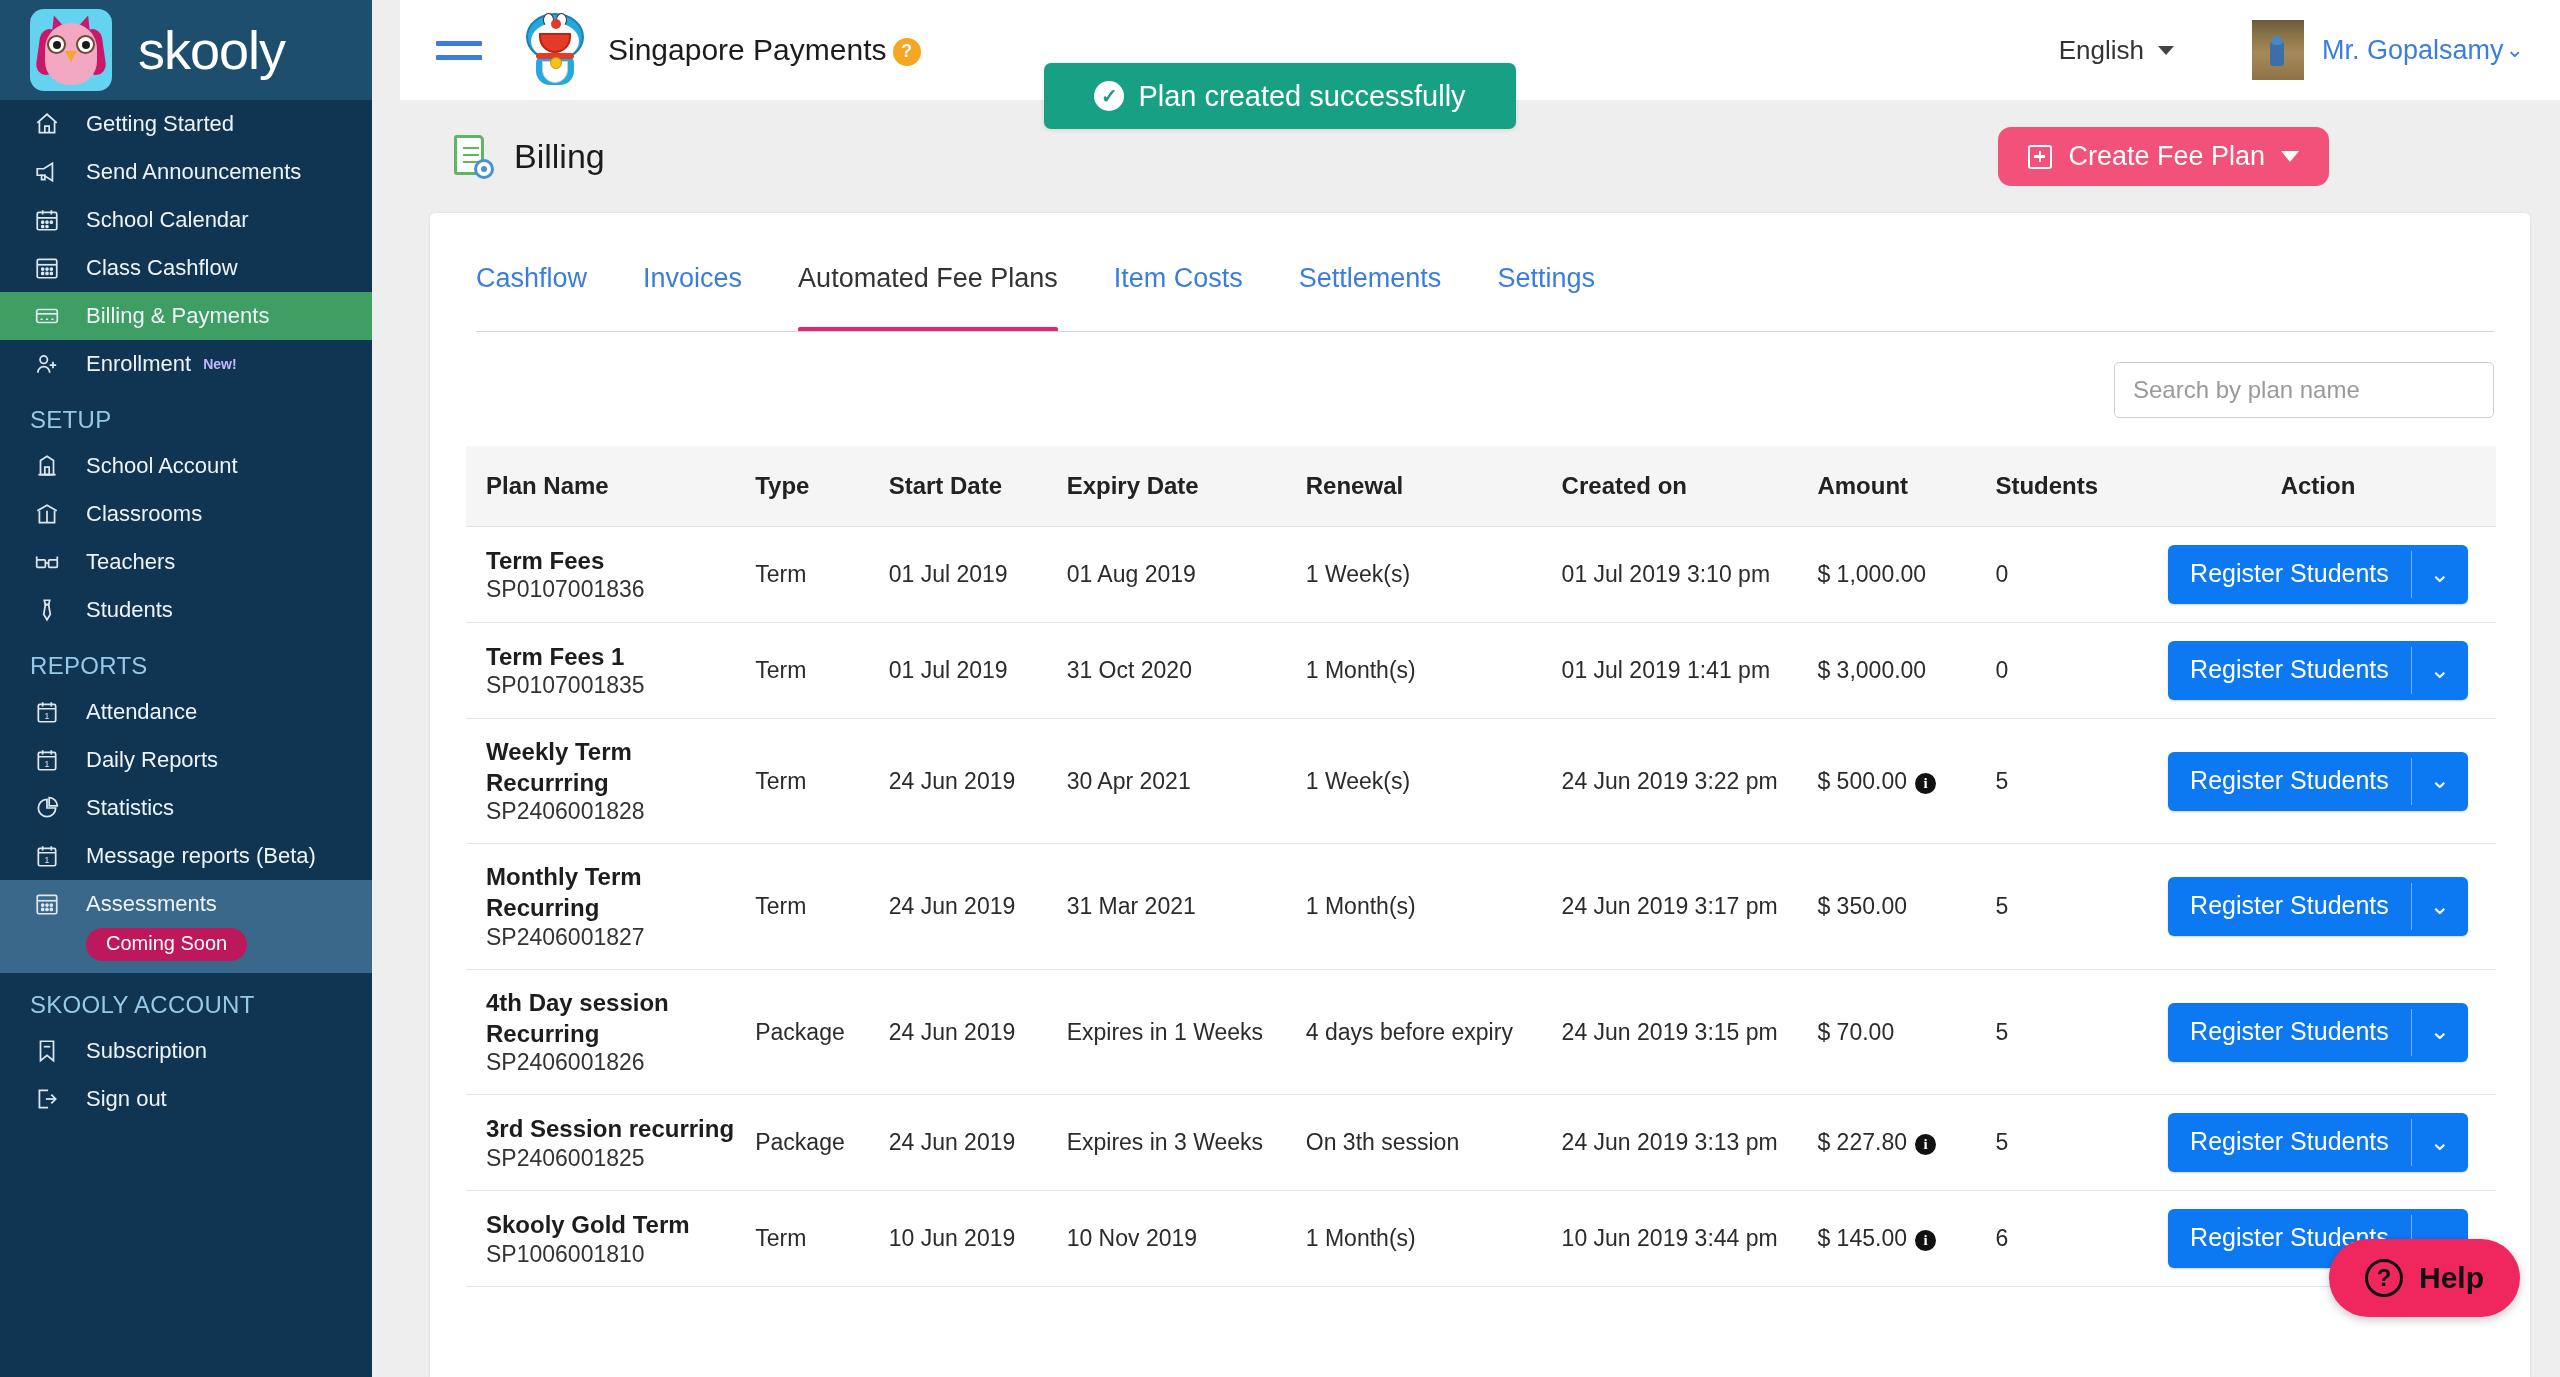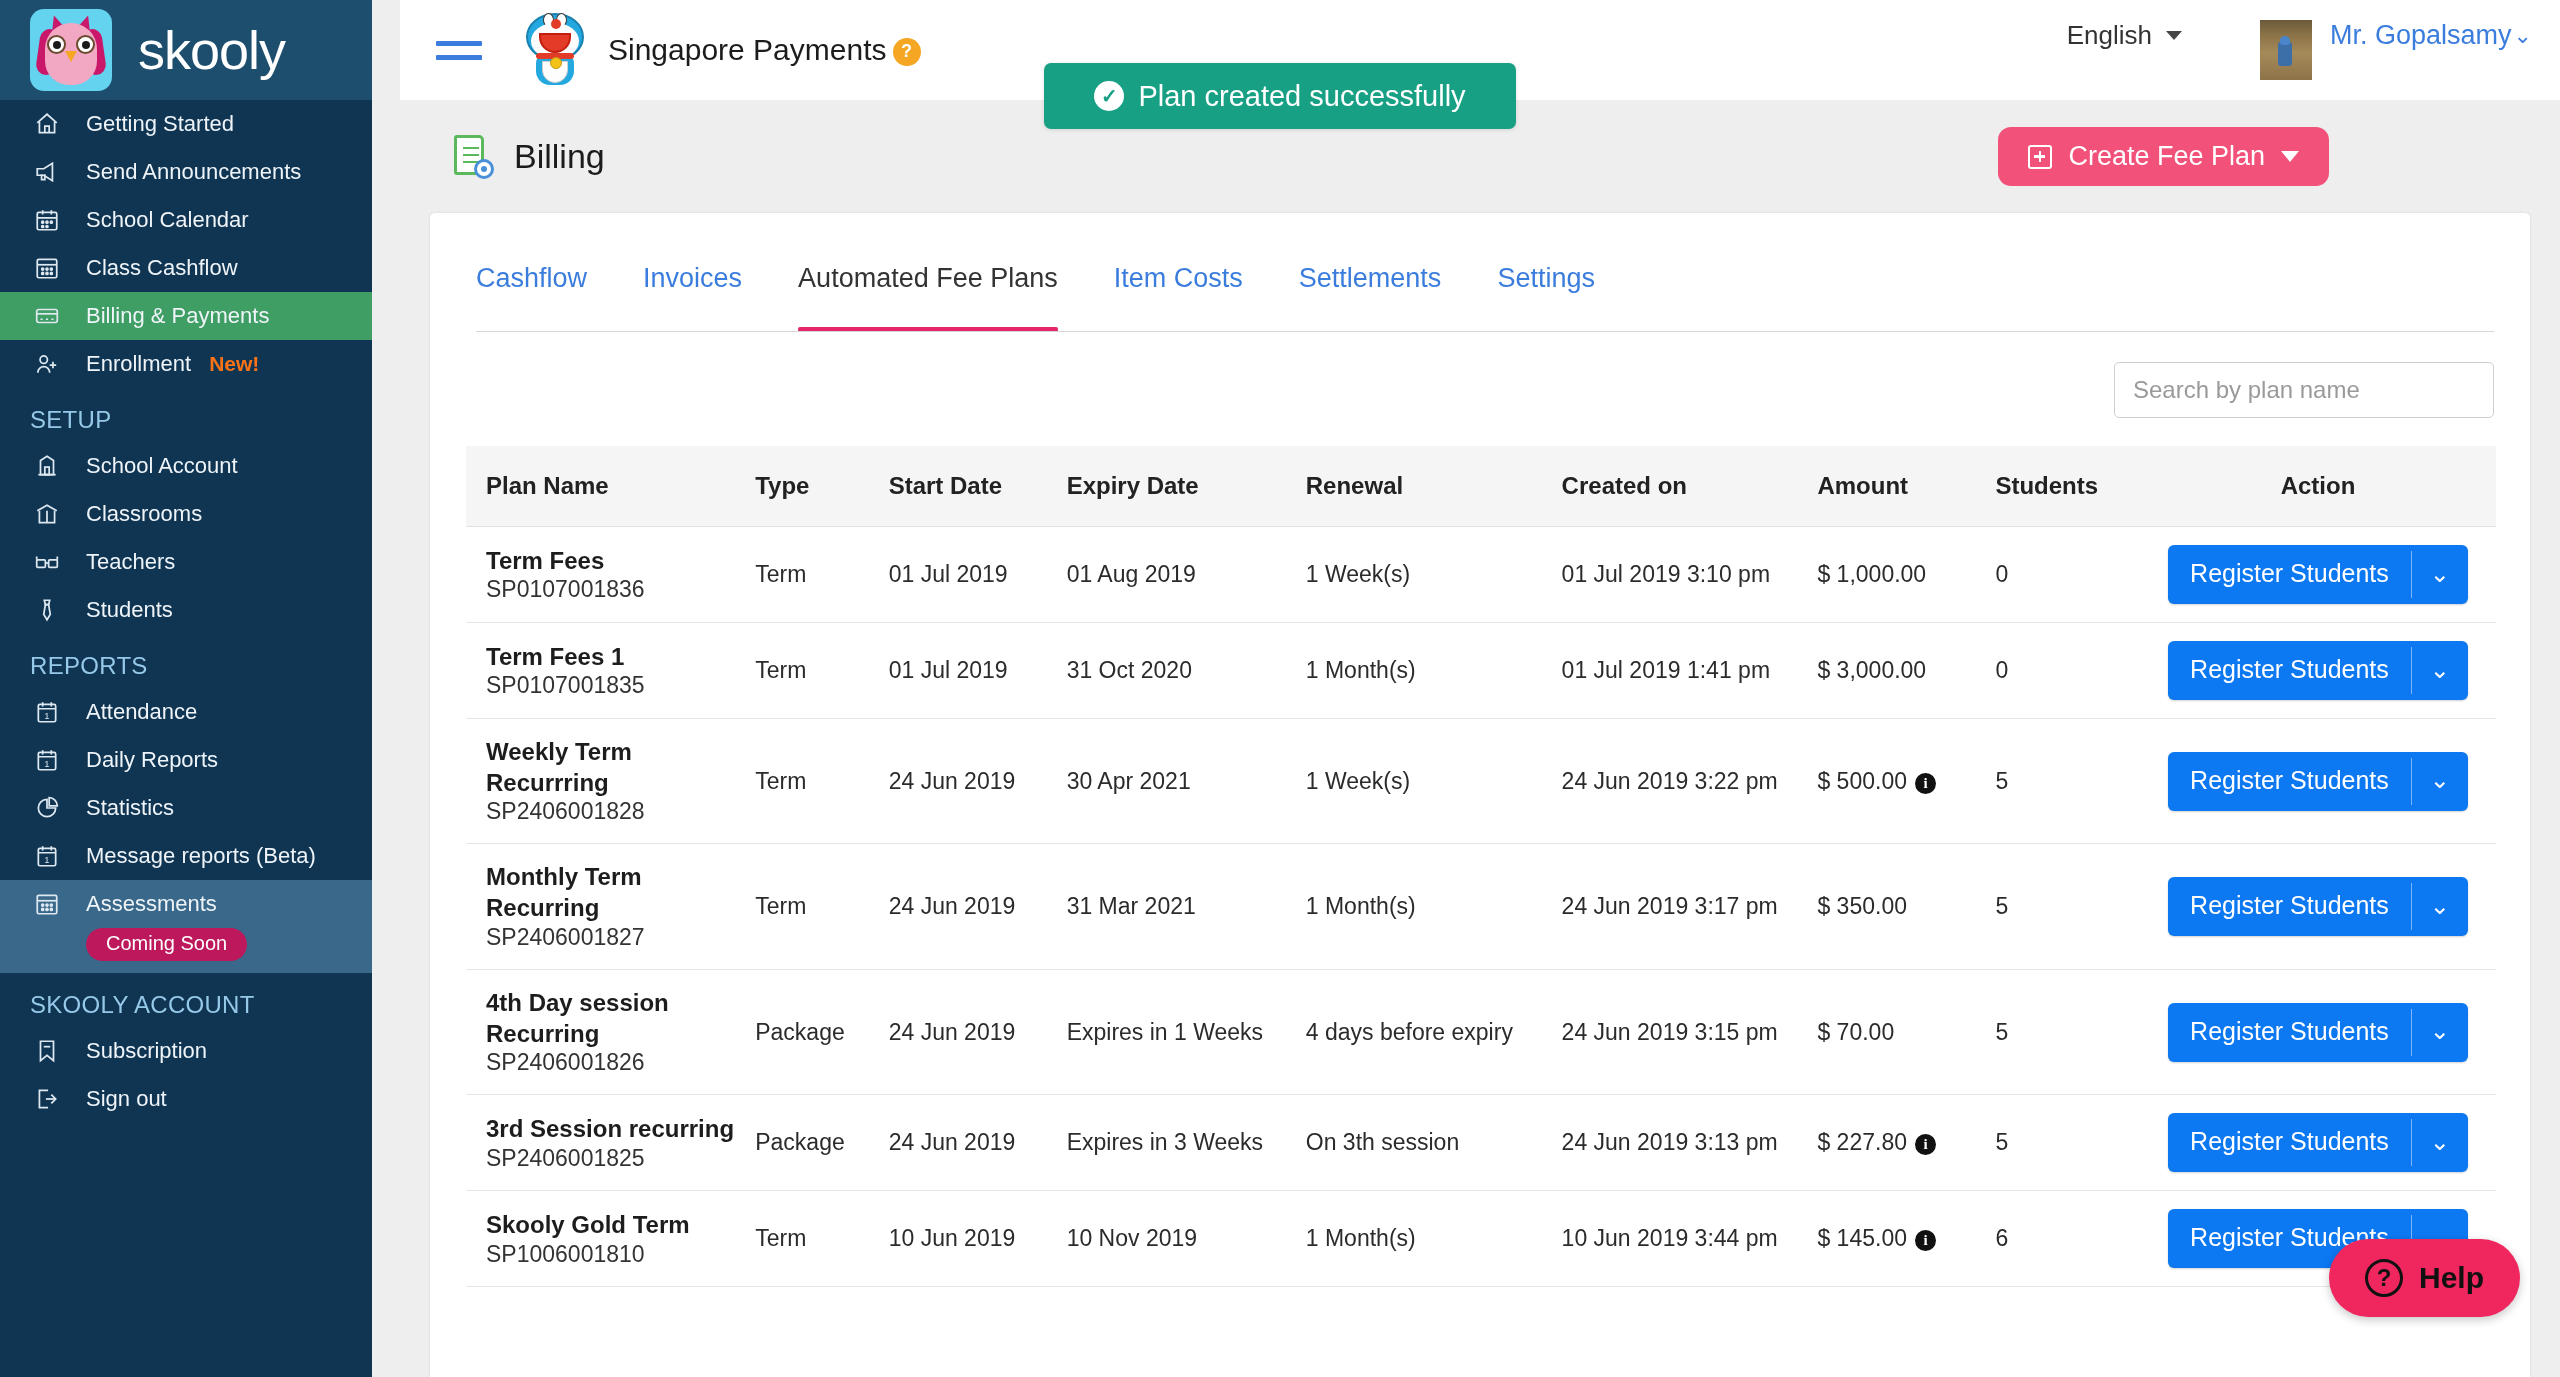--- a/index.html
+++ b/index.html
@@ -97,21 +97,21 @@
   .nav-item .ico {
     width: 34px; flex: none;
     display: flex; align-items: center; justify-content: center;
     margin-right: 22px;
     color: #dde8f0;
   }
   .nav-item .lbl { white-space: nowrap; }
   .nav-item.active-green { background: #3f9e64; }
   .nav-item.active-blue { background: #3a688a; }
   .badge-new {
-    color: #f97316; font-weight: bold; font-size: 21px; margin-left: 18px;
+    color: #c4b5fd; font-weight: bold; font-size: 14px; margin-left: 12px;
   }
   .section-title {
     color: #96c8e8;
     font-size: 24px;
     padding: 18px 0 8px 30px;
     letter-spacing: .3px;
   }
   .coming-soon-wrap {
     background: #3a688a;
     padding: 0 0 12px 86px;
@@ -190,21 +190,21 @@
     font-size: 30px; color: #1c1c1c; margin-left: 16px; white-space: nowrap;
   }
   .help-q {
     display:inline-flex; align-items:center; justify-content:center;
     width: 28px; height: 28px; border-radius: 50%;
     background: #f5a623; color: #fff; font-size: 18px; font-weight: bold;
     margin-left: 6px; vertical-align: 3px;
   }
 
   .topbar-right {
-    margin-left: auto; display:flex; align-items:flex-start; padding-right: 28px;
+    margin-left: auto; display:flex; align-items:center; padding-right: 36px;
   }
   .lang {
     font-size: 26px; color: #333; display:flex; align-items:center; gap: 14px; cursor:pointer;
   }
   .chev-d {
     width: 0; height: 0;
     border-left: 8px solid transparent;
     border-right: 8px solid transparent;
     border-top: 9px solid #444;
   }

